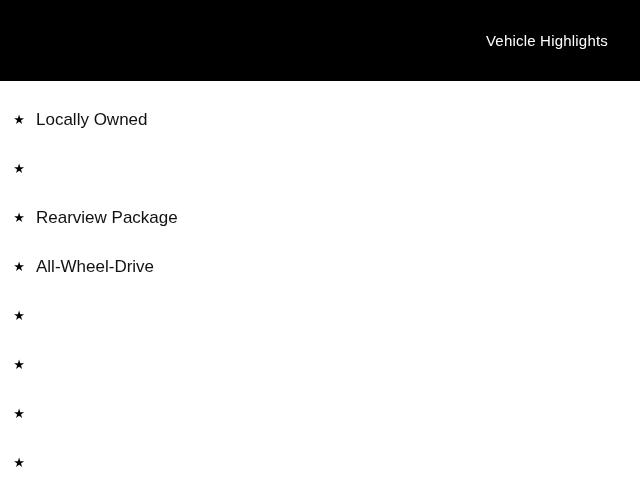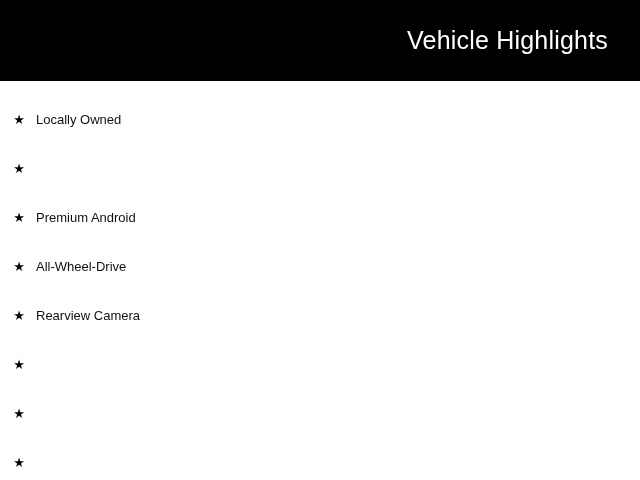--- a/index.html
+++ b/index.html
@@ -25,21 +25,21 @@
     height: 81px;
     background: #000000;
     display: flex;
     align-items: center;
     justify-content: flex-end;
     box-sizing: border-box;
     padding-right: 32px;
   }
   .header-title {
     color: #ffffff;
-    font-size: 25px;
+    font-size: 15px;
     font-family: "Liberation Sans", sans-serif;
     letter-spacing: 0.2px;
     line-height: 1;
   }
   .highlights {
     list-style: none;
     margin: 0;
     padding: 0;
     padding-top: 14px;
   }
@@ -52,21 +52,21 @@
   }
   .bullet-icon {
     width: 18px;
     flex: 0 0 18px;
     text-align: center;
     font-size: 13px;
     color: #000000;
     line-height: 1;
   }
   .highlight-label {
-    font-size: 13px;
+    font-size: 17px;
     color: #111111;
     font-family: "Liberation Sans", sans-serif;
     margin-left: 8px;
     line-height: 1;
   }
 </style>
 </head>
 <body>
 
 <div class="page">
@@ -81,31 +81,30 @@
       <span class="bullet-icon">★</span>
       <span class="highlight-label">Locally Owned</span>
     </li>
 
     <li class="highlight-item">
       <span class="bullet-icon">★</span>
     </li>
 
     <li class="highlight-item">
       <span class="bullet-icon">★</span>
-      <span class="highlight-label">Premium Android</span>
+      <span class="highlight-label">Rearview Package</span>
     </li>
 
     <li class="highlight-item">
       <span class="bullet-icon">★</span>
       <span class="highlight-label">All-Wheel-Drive</span>
     </li>
 
     <li class="highlight-item">
       <span class="bullet-icon">★</span>
-      <span class="highlight-label">Rearview Camera</span>
     </li>
 
     <li class="highlight-item">
       <span class="bullet-icon">★</span>
     </li>
 
     <li class="highlight-item">
       <span class="bullet-icon">★</span>
     </li>
 

